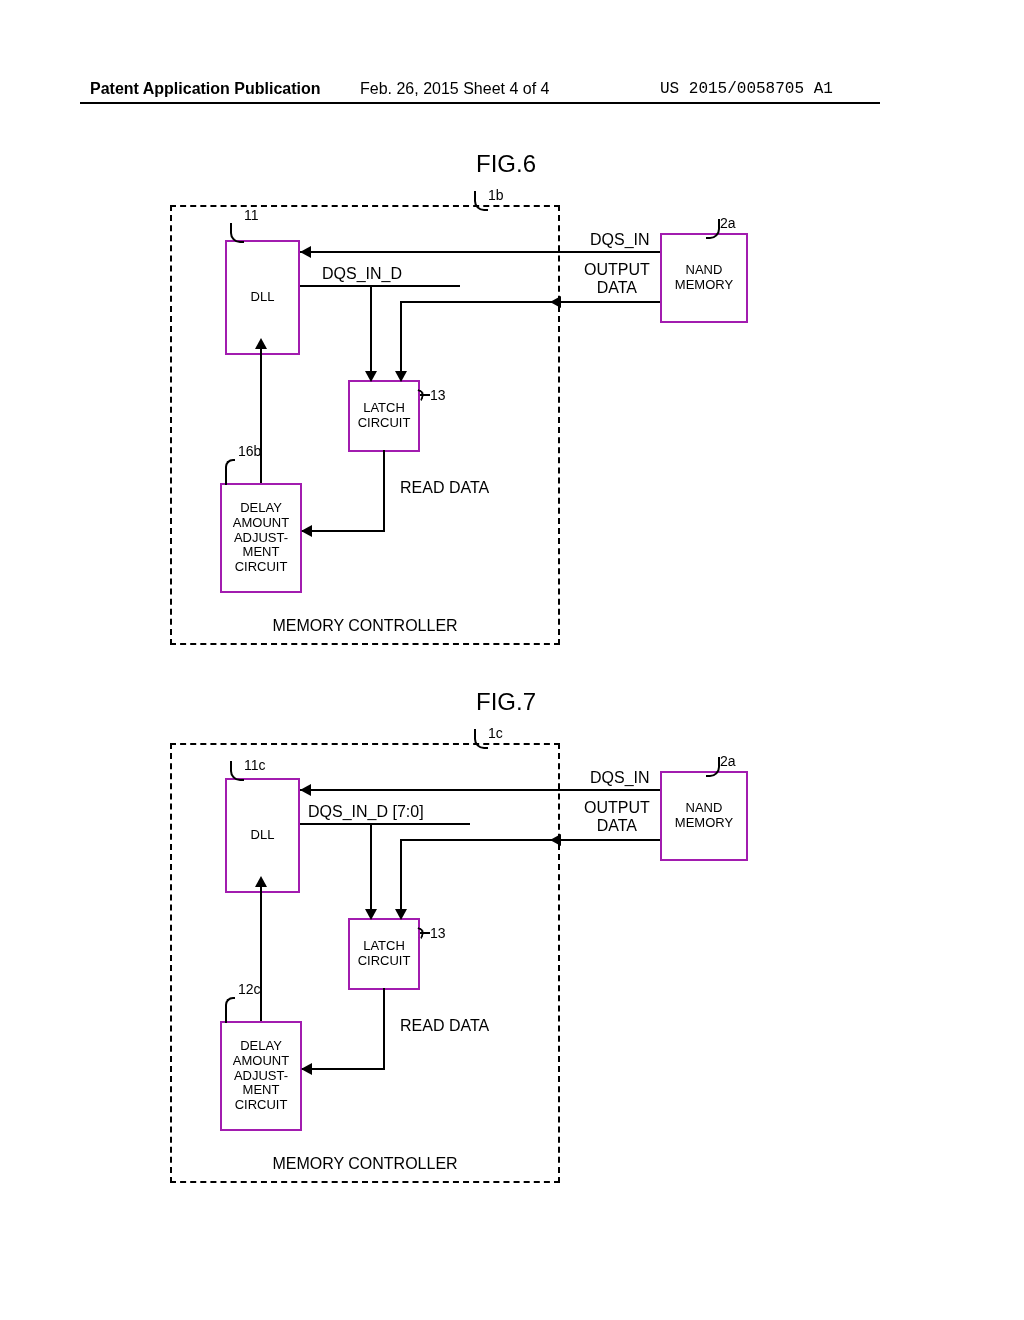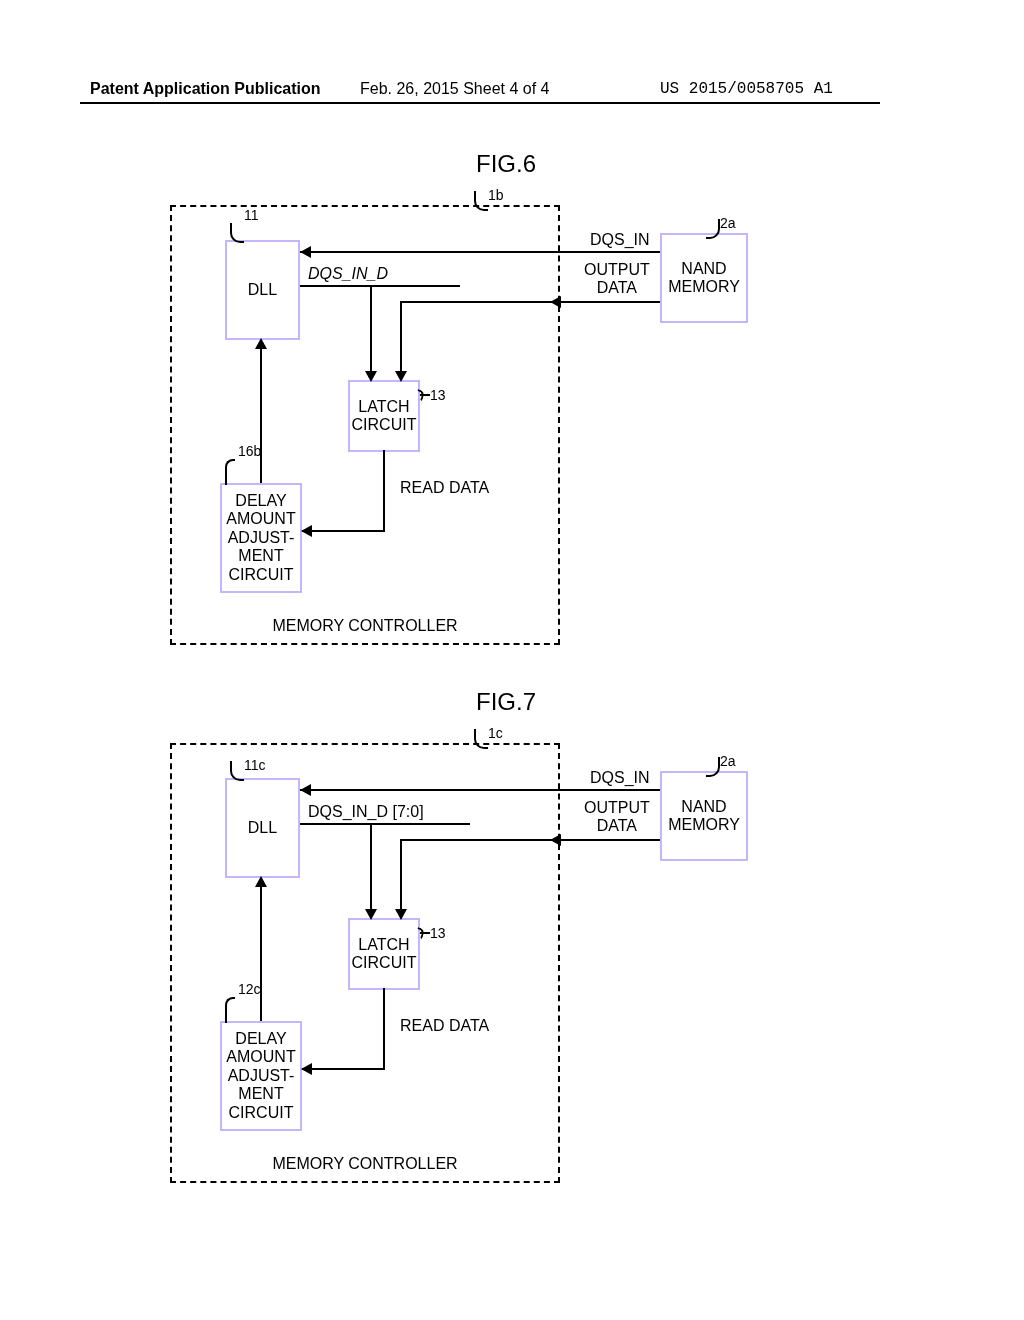--- a/index.html
+++ b/index.html
@@ -54,31 +54,31 @@
   .controller-label {
     position: absolute;
     bottom: 8px;
     width: 100%;
     text-align: center;
     font-size: 16px;
   }
 
   .box {
     position: absolute;
-    border: 2px solid #c4b5fd;
+    border: 2px solid #a21caf;
     background: #fff;
     text-align: center;
-    font-size: 16px;
+    font-size: 13px;
     display: flex;
     align-items: center;
     justify-content: center;
     line-height: 1.15;
   }
 
-  .dll-box { width: 75px; height: 100px; left: 55px; top: 35px; }
+  .dll-box { width: 75px; height: 115px; left: 55px; top: 35px; }
   .latch-box { width: 72px; height: 72px; left: 178px; top: 175px; }
   .delay-box { width: 82px; height: 110px; left: 50px; top: 278px; }
   .nand-box { width: 88px; height: 90px; left: 490px; top: 28px; }
 
   .ref-label { position: absolute; font-size: 14px; }
   .ref-hook {
     position: absolute;
     width: 14px;
     height: 20px;
     border-left: 2px solid #000;
@@ -139,21 +139,21 @@
 
   <div class="box nand-box">NAND<br>MEMORY</div>
   <div class="ref-label" style="left:550px; top:10px;">2a</div>
   <div class="ref-hook" style="left:536px; top:14px; transform:scaleX(-1); "></div>
 
   <div class="line hline" style="left:130px; top:46px; width:360px;"></div>
   <div class="ar ar-left" style="left:130px; top:41px;"></div>
   <div class="sig-label" style="left:420px; top:26px;">DQS_IN</div>
 
   <div class="line hline" style="left:130px; top:80px; width:110px;"></div>
-  <div class="sig-label" style="left:138px; top:60px;font-style:italic;">DQS_IN_D</div>
+  <div class="sig-label" style="left:152px; top:60px;">DQS_IN_D</div>
 
   <div class="line vline" style="left:200px; top:80px; height:95px;"></div>
   <div class="ar ar-down" style="left:195px; top:166px;"></div>
 
   <div class="line hline" style="left:240px; top:80px; width:50px;"></div>
 
   <div class="line hline" style="left:230px; top:96px; width:260px;"></div>
   <div class="ar ar-left" style="left:380px; top:91px;"></div>
   <div class="line vline" style="left:230px; top:96px; height:79px;"></div>
   <div class="ar ar-down" style="left:225px; top:166px;"></div>

